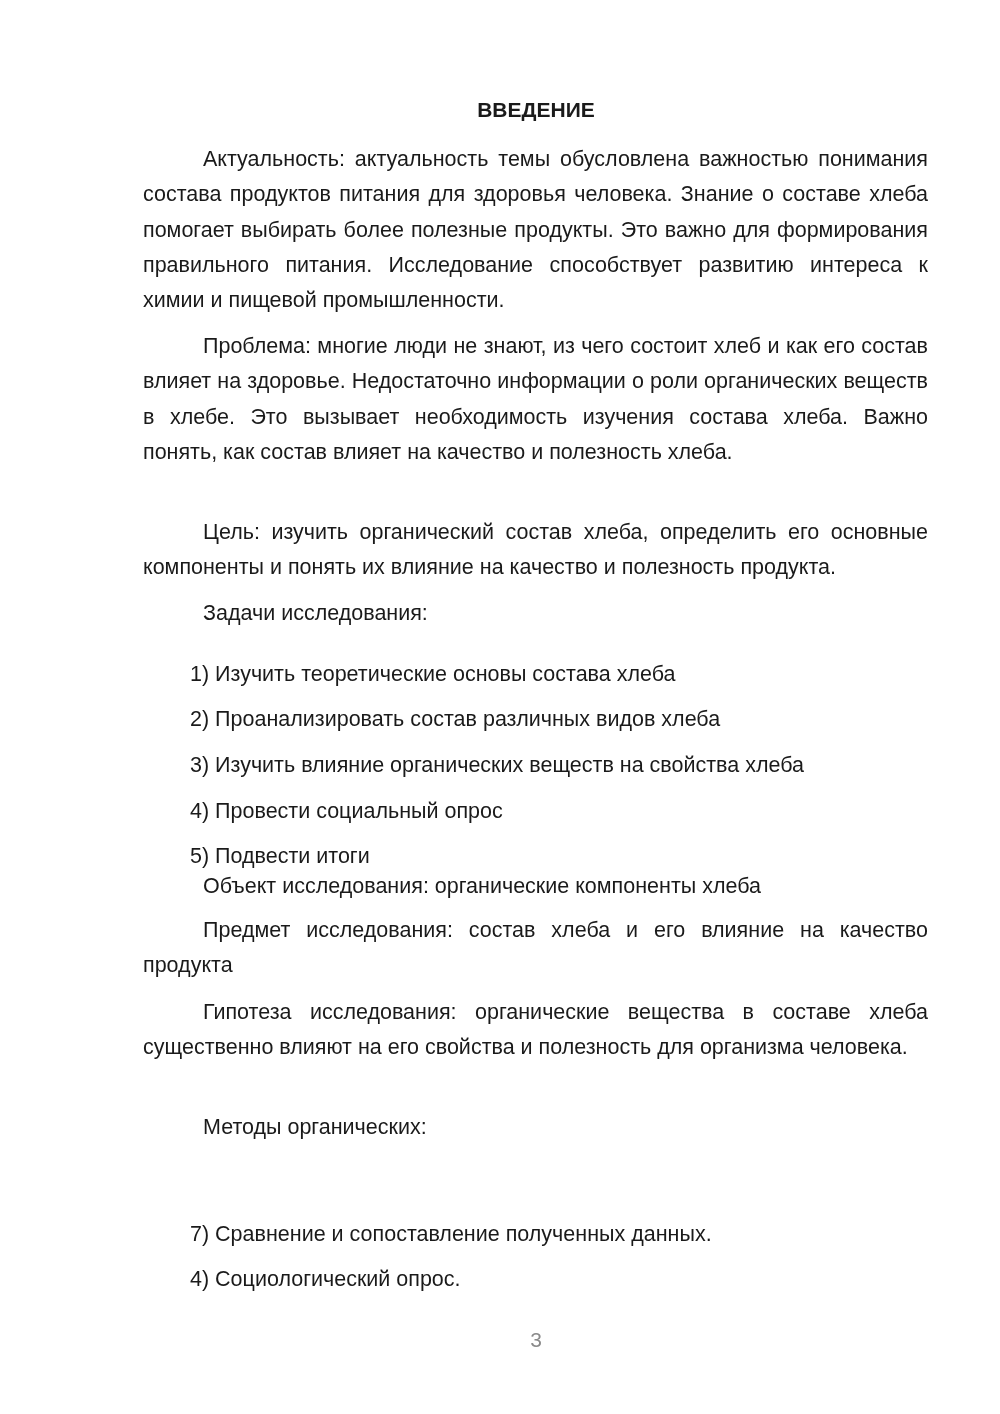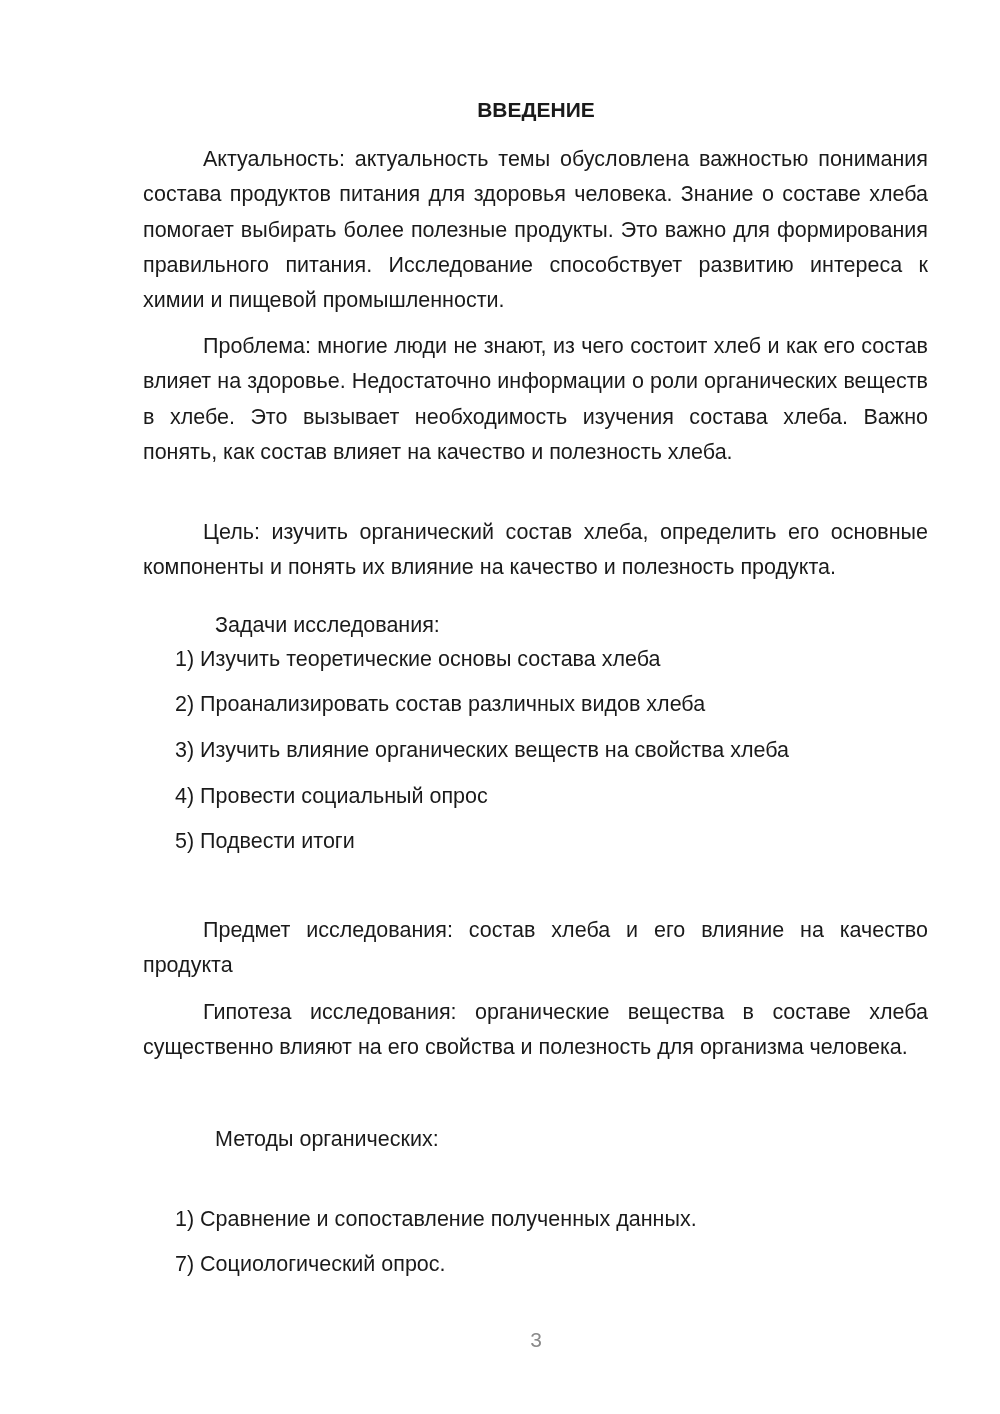--- a/index.html
+++ b/index.html
@@ -13,22 +13,22 @@
   }
   .title {
     position: absolute; left: 0; width: 1072px; top: 96px;
     text-align: center; font-weight: bold; font-size: 21px; line-height: 28px;
   }
   .para {
     position: absolute; left: 143px; width: 785px;
     line-height: 35.3px; text-align: justify; margin: 0;
   }
   .para .first { display: inline-block; width: 60px; }
-  .indent { position: absolute; left: 203px; line-height: 28px; margin: 12px; white-space: nowrap; }
-  .item { position: absolute; left: 175px; line-height: 28px; margin: 0; white-space: nowrap; }
+  .indent { position: absolute; left: 203px; line-height: 28px; margin: 0; white-space: nowrap; }
+  .item { position: absolute; left: 175px; line-height: 28px; margin: 15px; white-space: nowrap; }
   .pagenum {
     position: absolute; left: 0; width: 1072px; top: 1326px;
     text-align: center; color: #8a8a8a; font-size: 21px; line-height: 28px;
   }
 </style>
 </head>
 <body>
 
 <div class="page">
 
@@ -41,24 +41,25 @@
   <p class="para" style="top:515px;"><span class="first"></span><span>Цель: изучить органический состав хлеба, определить его основные компоненты и понять их влияние на качество и полезность продукта.</span></p>
 
   <p class="indent" style="top:599px;">Задачи исследования:</p>
 
   <p class="item" style="top:645px;">1) Изучить теоретические основы состава хлеба</p>
   <p class="item" style="top:690px;">2) Проанализировать состав различных видов хлеба</p>
   <p class="item" style="top:736px;">3) Изучить влияние органических веществ на свойства хлеба</p>
   <p class="item" style="top:782px;">4) Провести социальный опрос</p>
   <p class="item" style="top:827px;">5) Подвести итоги</p>
 
+  <p class="indent" style="top:872px;">Объект исследования: органические компоненты хлеба</p>
 
   <p class="para" style="top:913px;"><span class="first"></span><span>Предмет исследования: состав хлеба и его влияние на качество продукта</span></p>
 
   <p class="para" style="top:995px;"><span class="first"></span><span>Гипотеза исследования: органические вещества в составе хлеба существенно влияют на его свойства и полезность для организма человека.</span></p>
 
   <p class="indent" style="top:1113px;">Методы органических:</p>
 
-  <p class="item" style="top:1205px;">1) Сравнение и сопоставление полученных данных.</p>
-  <p class="item" style="top:1250px;">7) Социологический опрос.</p>
+  <p class="item" style="top:1205px;">7) Сравнение и сопоставление полученных данных.</p>
+  <p class="item" style="top:1250px;">4) Социологический опрос.</p>
 
   <div class="pagenum">3</div>
 </div>
 
 </body></html>

